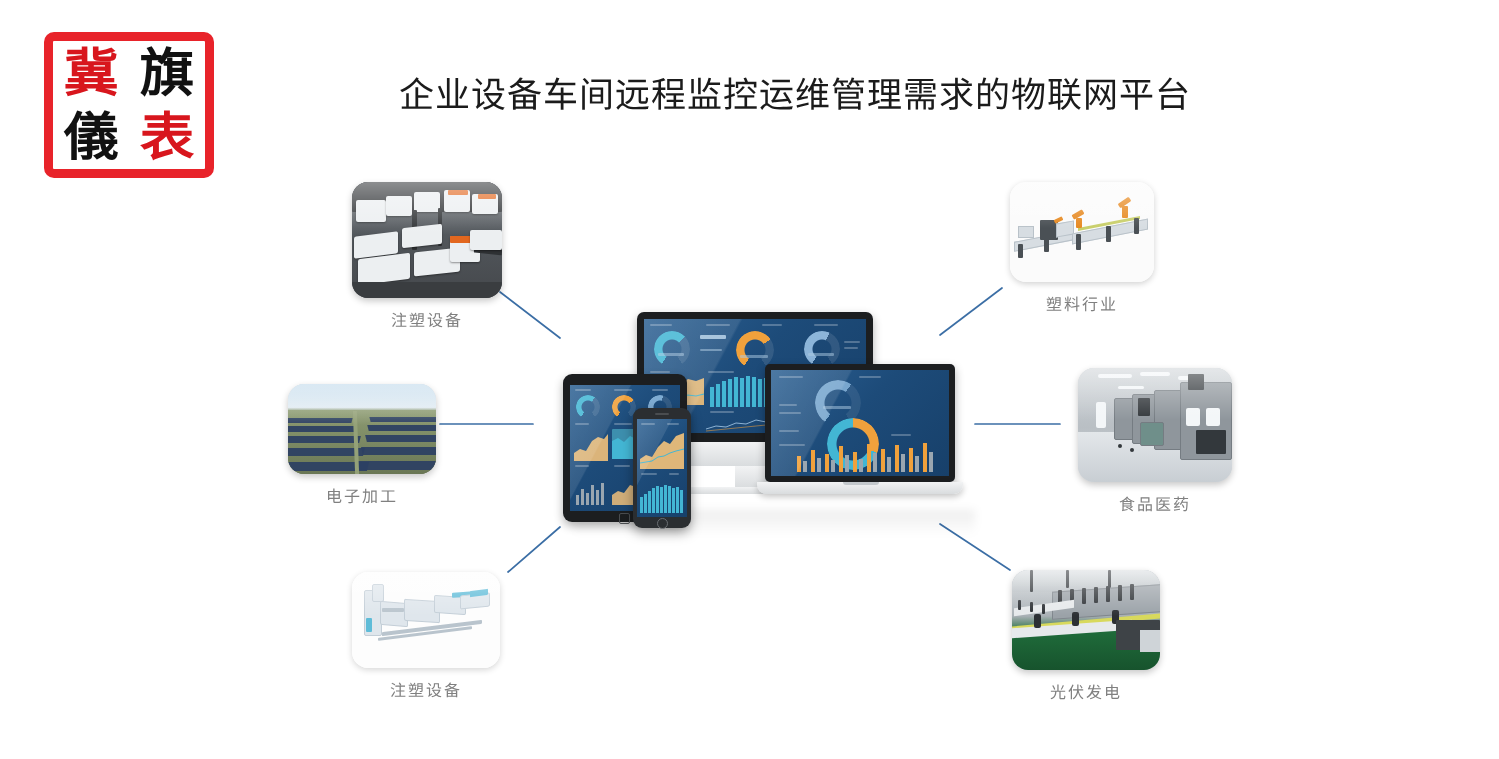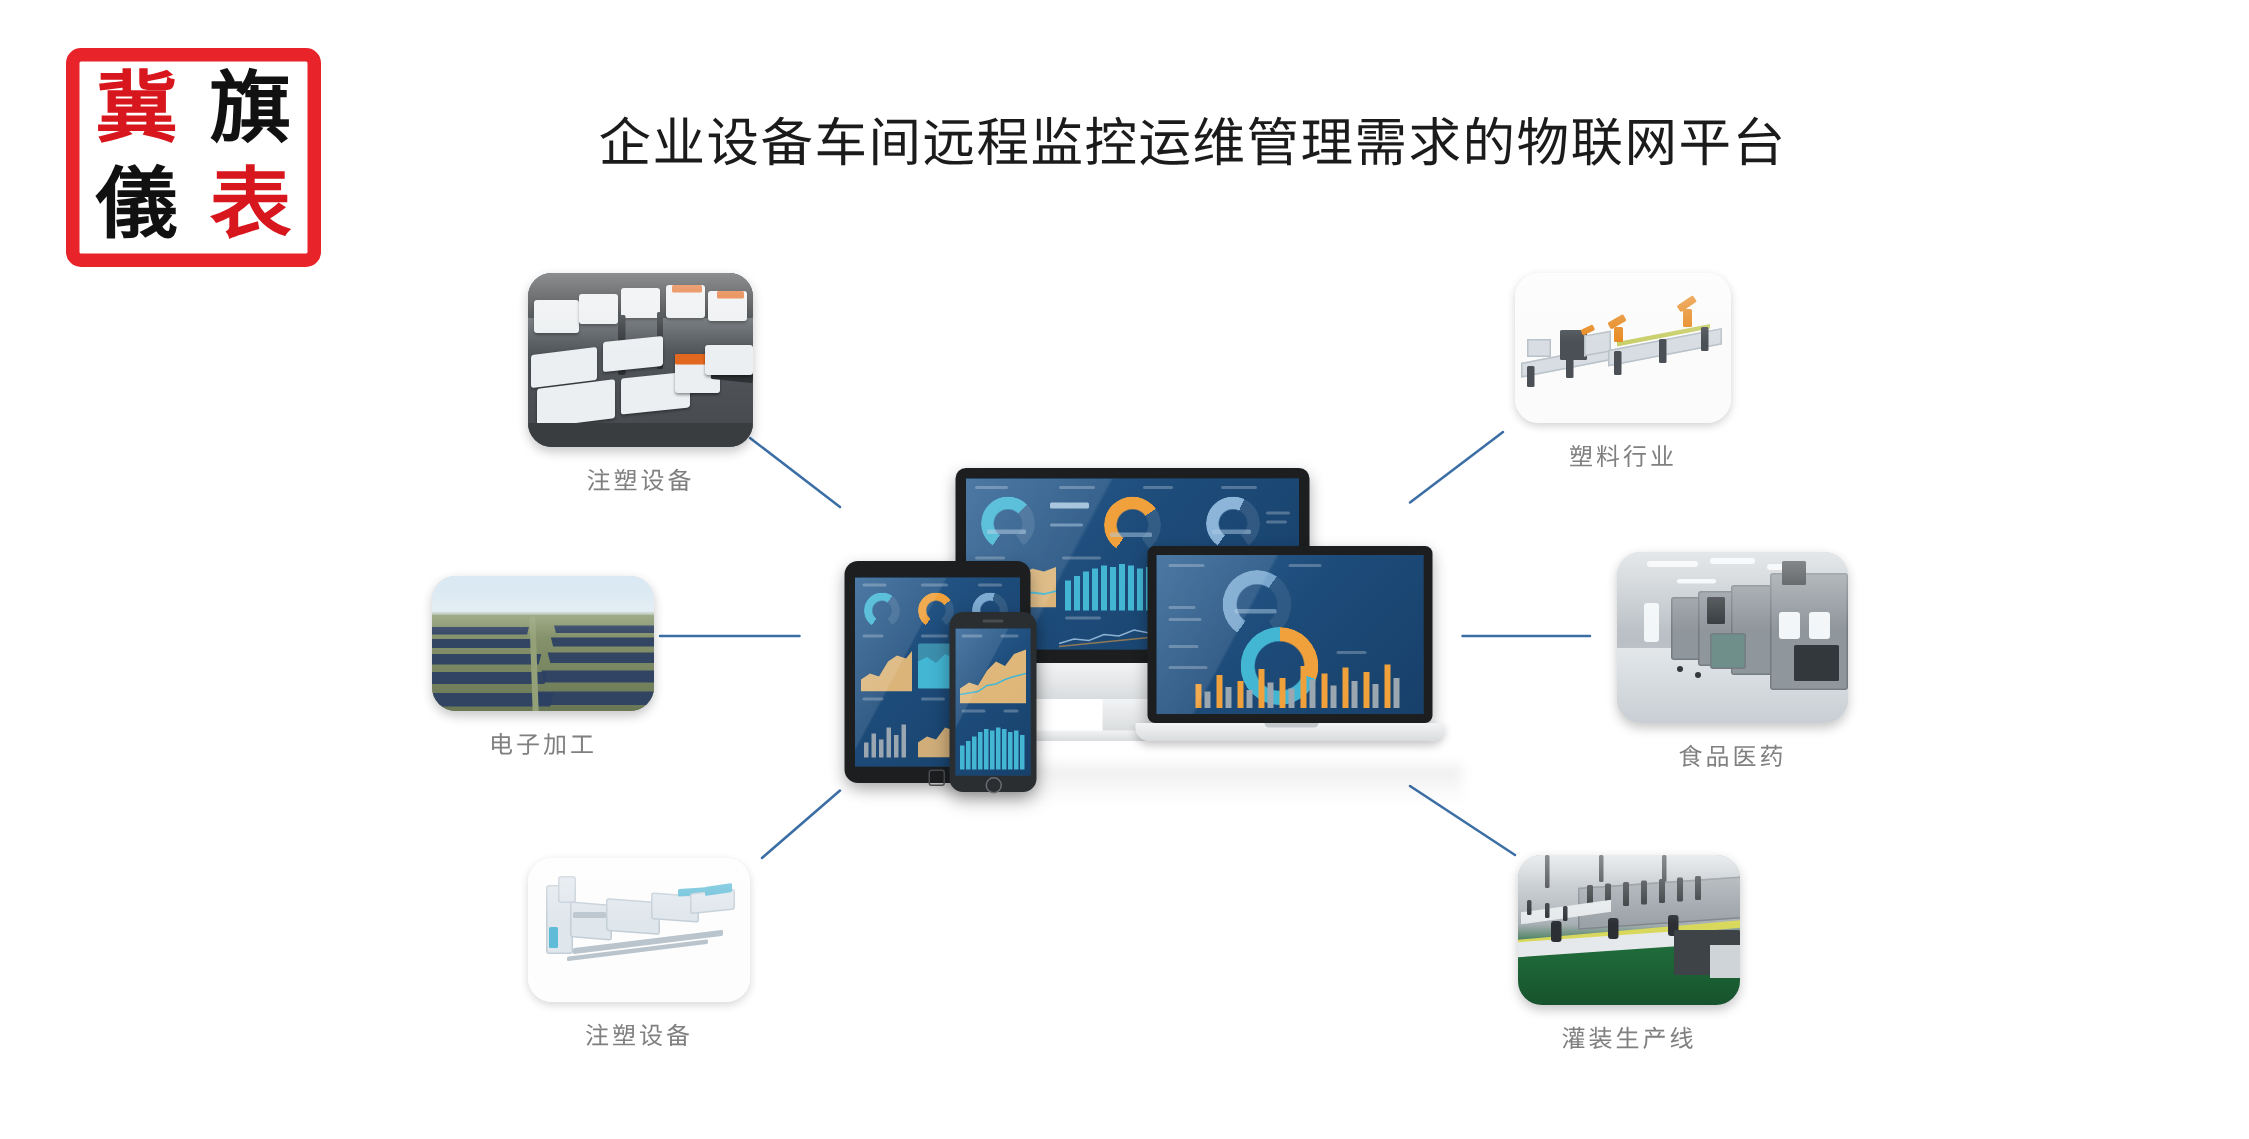--- a/index.html
+++ b/index.html
@@ -296,21 +296,21 @@
       <div class="yl" style="left:0;top:50px;width:148px;height:5px;transform:skewY(-5deg);"></div>
       <div class="pale" style="left:0;top:54px;width:120px;height:10px;transform:skewY(-4deg);"></div>
       <div class="dk" style="left:22px;top:44px;width:7px;height:14px;border-radius:2px;"></div>
       <div class="dk" style="left:60px;top:42px;width:7px;height:14px;border-radius:2px;"></div>
       <div class="dk" style="left:100px;top:40px;width:7px;height:14px;border-radius:2px;"></div>
       <div class="dk" style="left:104px;top:50px;width:44px;height:30px;background:#3e4347;"></div>
       <div class="pale" style="left:128px;top:60px;width:20px;height:22px;background:#cfd4d8;"></div>
     </div>
     <div class="sheen"></div>
   </div>
-  <div class="caption">灌装生产线</div>
+  <div class="caption">光伏发电</div>
 </div>
 
 <div id="devices">
 
   <div class="dev" style="left:82px;top:0px;width:236px;height:130px;z-index:2;">
     <div class="bezel" style="position:absolute;inset:0;padding:7px 7px 9px 7px;box-sizing:border-box;">
       <div class="screen" style="left:7px;top:7px;right:7px;bottom:9px;width:222px;height:114px;">
         <div class="dash">
 
           <div class="txt d" style="left:6px;top:5px;width:22px;"></div>

